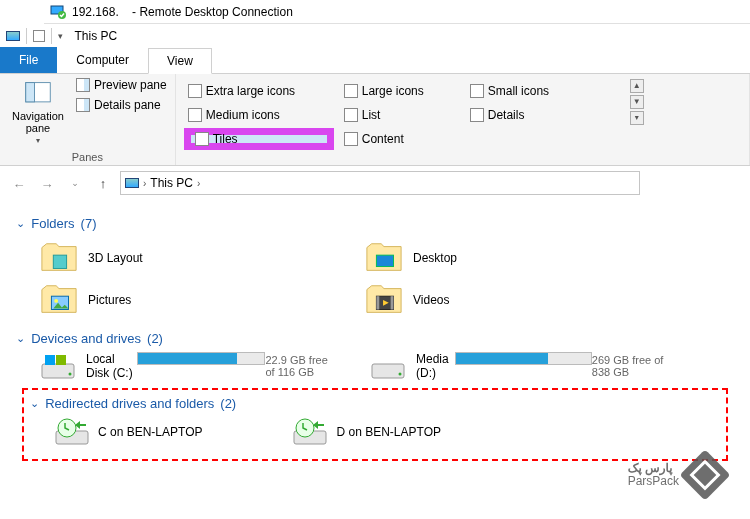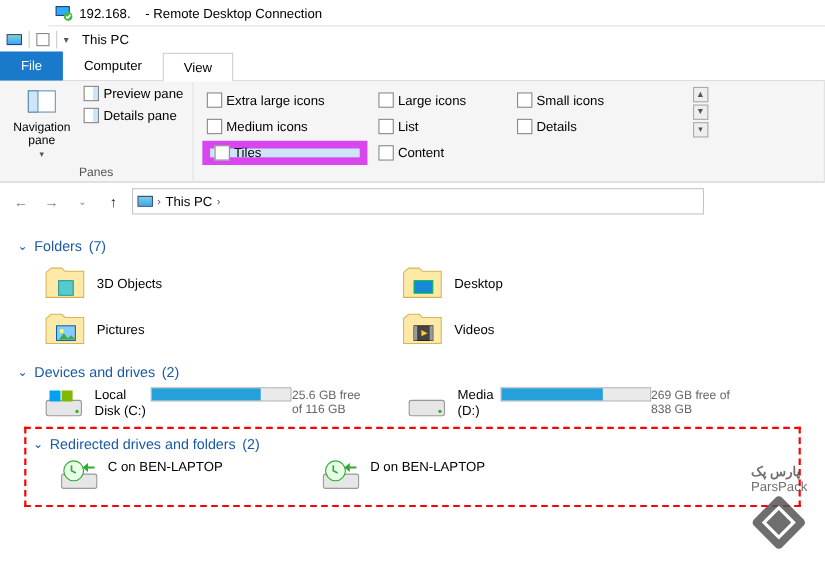--- a/index.html
+++ b/index.html
@@ -65,25 +65,25 @@
   .drive .drive-ic { width: 36px; height: 30px; flex-shrink: 0;}
   .drive .dinfo { flex: 1; display: flex; flex-direction: row; }
   .drive .dname { font-size: 12px; margin-bottom: 2px;}
   .drive .bar { width: 195px; height: 13px; border: 1px solid #bbb; background: #eaeaea; position: relative; }
   .drive .bar .fill { position: absolute; left: 0; top: 0; bottom: 0; background: #26a0da; }
   .drive .dfree { font-size: 11px; color: #666; margin-top: 2px;}
   
   .redir-box { border: 2.5px dashed #ff0000; margin: 6px 6px 0 6px; padding: 4px 6px 12px 6px; }
   .redir-box .section-hdr { margin-top: 2px; }
   .redir-row { display: flex; gap: 90px; margin-left: 24px; }
-  .redir-drive { display: flex; gap: 8px; }
+  .redir-drive { display: flex; align-items: center; gap: 8px; }
   .redir-drive .rd-ic { width: 36px; height: 30px; }
   
   
-  .watermark { position: absolute; right: 16px; bottom: 26px; display: flex; align-items: center; gap: 8px; color: #555; opacity: 0.85; flex-direction: column;}
+  .watermark { position: absolute; right: 27px; bottom: 26px; display: flex; align-items: center; gap: 8px; color: #555; opacity: 0.85;}
   .watermark .logo { width: 36px; height: 36px; background: #555; transform: rotate(45deg); border-radius: 4px; display: flex; align-items: center; justify-content: center;}
   .watermark .logo::after { content: ""; width: 16px; height: 16px; background: #555; border: 3px solid #fff; transform: rotate(0deg);}
   .watermark .txt { display: flex; flex-direction: column; font-size: 12px; color: #555; line-height: 1.1; text-align: left;}
 </style>
 </head>
 <body>
 
 <div class="title-bar">
   <svg class="app-icon" viewBox="0 0 16 16">
       <rect x="1" y="2" width="12" height="8" fill="#3af" stroke="#147"></rect>
@@ -198,21 +198,21 @@
     <span class="chev">⌄</span>
     <span>Folders</span>
     <span>(7)</span>
   </div>
   <div class="tile-row">
     <div class="tile">
       <svg class="folder-ic" viewBox="0 0 40 34">
           <path d="M2 6l5-4h10l3 3h18v25H2z" fill="#ffe9a7" stroke="#d4b35a"></path>
           <rect x="14" y="14" width="14" height="14" fill="#5cc" stroke="#299"></rect>
         </svg>
-      <span class="lbl">3D Objects</span>
+      <span class="lbl">3D Layout</span>
     </div>
     <div class="tile">
       <svg class="folder-ic" viewBox="0 0 40 34">
           <path d="M2 6l5-4h10l3 3h18v25H2z" fill="#ffe9a7" stroke="#d4b35a"></path>
           <rect x="12" y="14" width="18" height="12" fill="#1a88d8" stroke="#0b5"></rect>
         </svg>
       <span class="lbl">Desktop</span>
     </div>
   </div>
   <div class="tile-row">
@@ -248,21 +248,21 @@
           <rect x="2" y="12" width="32" height="14" rx="2" fill="#e6e6e6" stroke="#999"></rect>
           <rect x="5" y="3" width="10" height="10" fill="#00a1f1"></rect>
           <rect x="16" y="3" width="10" height="10" fill="#7fba00"></rect>
           <circle cx="30" cy="22" r="1.5" fill="#3a3"></circle>
         </svg>
       <div class="dinfo">
         <div class="dname">Local Disk (C:)</div>
         <div class="bar">
             <div class="fill" style="width:78%"></div>
           </div>
-        <div class="dfree">25.6 GB free of 116 GB</div>
+        <div class="dfree">22.9 GB free of 116 GB</div>
       </div>
     </div>
     <div class="drive">
       <svg class="drive-ic" viewBox="0 0 36 30">
           <rect x="2" y="12" width="32" height="14" rx="2" fill="#e6e6e6" stroke="#999"></rect>
           <circle cx="30" cy="22" r="1.5" fill="#3a3"></circle>
         </svg>
       <div class="dinfo">
         <div class="dname">Media (D:)</div>
         <div class="bar">

